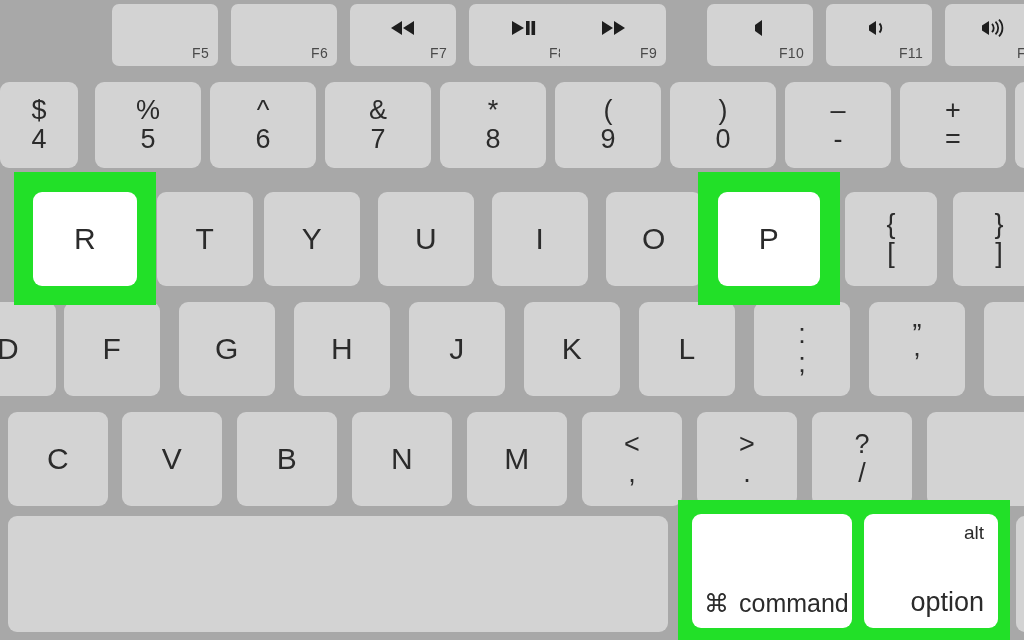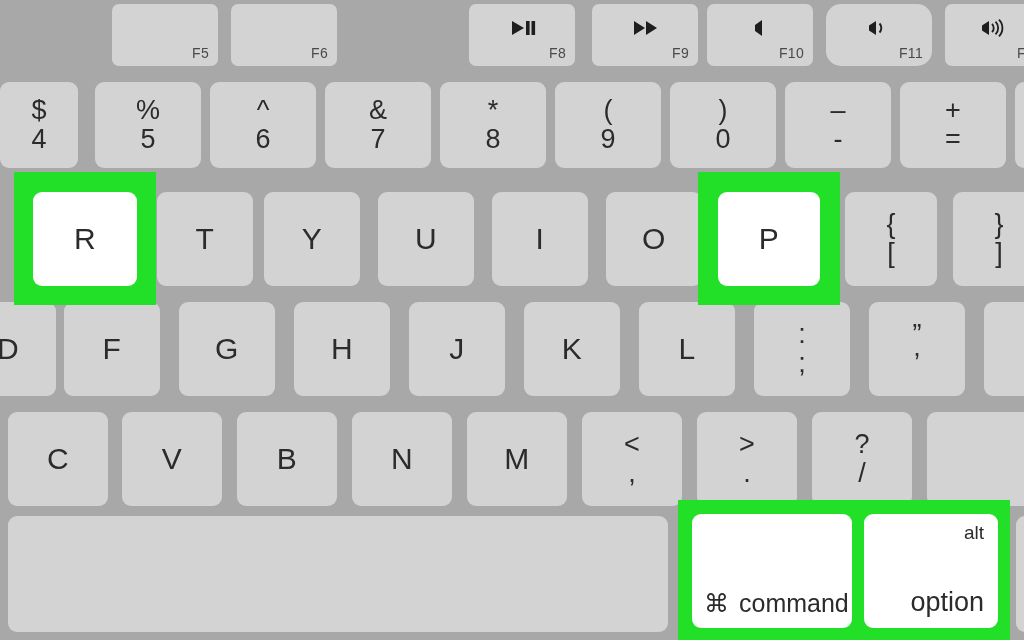--- a/index.html
+++ b/index.html
@@ -119,52 +119,61 @@
 
 
   <div class="key fn" style="left:112px; top:4px; width:106px; height:62px;">
     <span class="fn-code">F5</span>
   </div>
 
   <div class="key fn" style="left:231px; top:4px; width:106px; height:62px;">
     <span class="fn-code">F6</span>
   </div>
 
+  <div class="key fn" style="left:350px; top:4px; width:106px; height:62px;">
+    <span class="fn-glyph">
+      <svg width="40" height="20" viewBox="0 0 40 20" aria-hidden="true">
+        <polygon points="19,3 19,17 8,10" fill="#1e1e1e"></polygon>
+        <polygon points="31,3 31,17 20,10" fill="#1e1e1e"></polygon>
+      </svg>
+    </span>
+    <span class="fn-code">F7</span>
+  </div>
 
   <div class="key fn" style="left:469px; top:4px; width:106px; height:62px;">
     <span class="fn-glyph">
       <svg width="44" height="20" viewBox="0 0 44 20" aria-hidden="true">
         <polygon points="12,3 12,17 24,10" fill="#1e1e1e"></polygon>
         <rect x="26" y="3" width="3.6" height="14" fill="#1e1e1e"></rect>
         <rect x="31.5" y="3" width="3.6" height="14" fill="#1e1e1e"></rect>
       </svg>
     </span>
     <span class="fn-code">F8</span>
   </div>
 
-  <div class="key fn" style="left:592px; top:4px; width:106px; height:62px;">
+  <div class="key fn" style="left:560px; top:4px; width:106px; height:62px;">
     <span class="fn-glyph">
       <svg width="40" height="20" viewBox="0 0 40 20" aria-hidden="true">
         <polygon points="9,3 9,17 20,10" fill="#1e1e1e"></polygon>
         <polygon points="21,3 21,17 32,10" fill="#1e1e1e"></polygon>
       </svg>
     </span>
     <span class="fn-code">F9</span>
   </div>
 
   <div class="key fn" style="left:707px; top:4px; width:106px; height:62px;">
     <span class="fn-glyph">
       <svg width="34" height="22" viewBox="0 0 34 22" aria-hidden="true">
         <polygon points="19,3 19,19 12,14 12,8" fill="#1e1e1e"></polygon>
       </svg>
     </span>
     <span class="fn-code">F10</span>
   </div>
 
-  <div class="key fn" style="left:826px; top:4px; width:106px; height:62px;border-radius:15px;">
+  <div class="key fn" style="left:826px; top:4px; width:106px; height:62px;">
     <span class="fn-glyph">
       <svg width="38" height="22" viewBox="0 0 38 22" aria-hidden="true">
         <polygon points="16,4 16,18 9,13.5 9,8.5" fill="#1e1e1e"></polygon>
         <path d="M19.5 6.5 A 6.5 6.5 0 0 1 19.5 15.5" fill="none" stroke="#1e1e1e" stroke-width="1.9"></path>
       </svg>
     </span>
     <span class="fn-code">F11</span>
   </div>
 
   <div class="key fn" style="left:945px; top:4px; width:106px; height:62px;">

